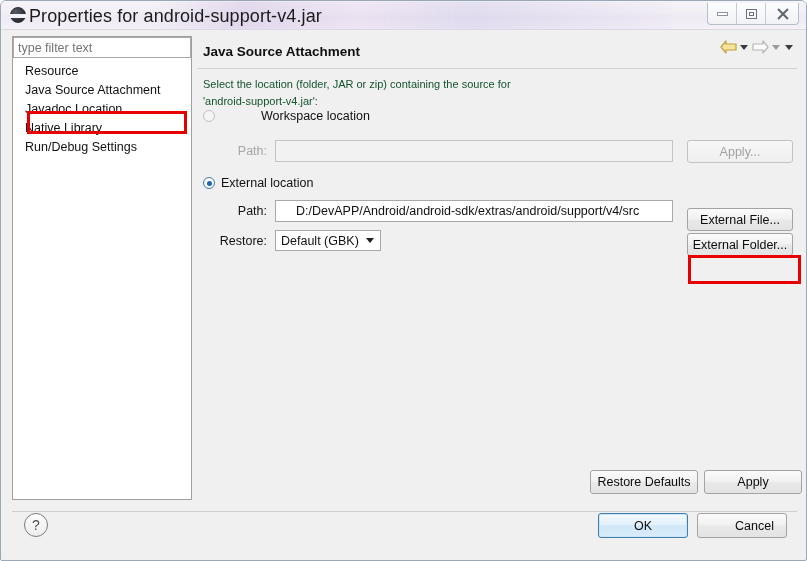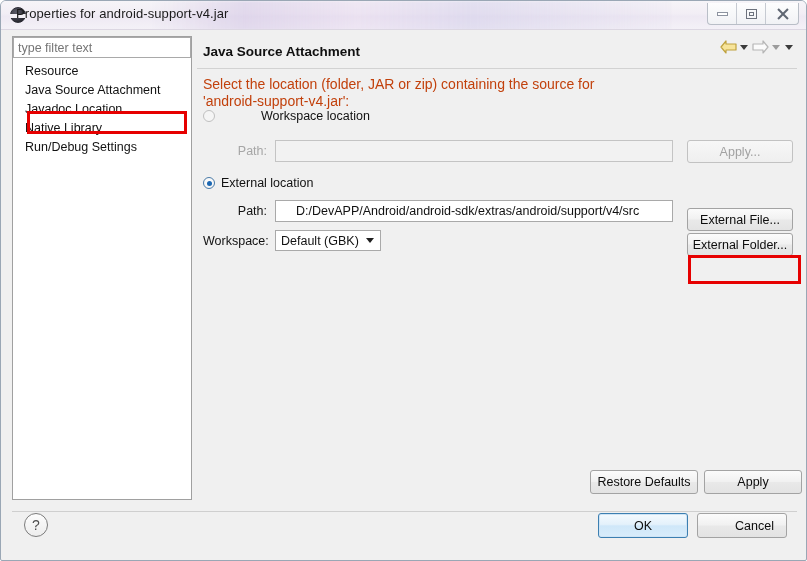--- a/index.html
+++ b/index.html
@@ -48,22 +48,22 @@
     background: radial-gradient(circle at 35% 30%, #5a5a66 0%, #2d2d36 70%, #1b1b22 100%);
     border: 1px solid #2a2a33;
   }
   .tb-app-icon:after {
     content: "";
     position: absolute; left: -1px; top: 6px;
     width: 16px; height: 4px;
     background: #f3f0f6;
   }
   #title-text {
-    position: absolute; left: 15px; top: 5px;
-    font-size: 13px; color: #1b1b1b;
+    position: absolute; left: 28px; top: 5px;
+    font-size: 18px; color: #1b1b1b;
     white-space: nowrap;
     letter-spacing: .1px;
     text-align: right;
   }
 
   .win-btns {
     position: absolute; right: 7px; top: 2px;
     display: flex;
     height: 22px;
     border: 1px solid #b9bec7;
@@ -178,21 +178,21 @@
     border-left: 4.5px solid transparent;
     border-right: 4.5px solid transparent;
     border-top: 5px solid #3b3b3b;
   }
   .chev.grey:after { border-top-color: #9b9b9b; }
 
   
   #desc {
     position: absolute; left: 6px; top: 40px;
     width: 520px;
-    font-size: 14px; color: #c2410c;
+    font-size: 11px; color: #14532d;
     line-height: 17px;
   }
 
   .radio-row {
     position: absolute; left: 6px;
     display: flex; align-items: center;
     font-size: 12.5px; color: #111;
   }
   #radio-workspace-row { top: 73px; gap: 40px; }
   #radio-external-row  { top: 140px; }
@@ -376,21 +376,21 @@
         <span class="radio checked"></span>
         <span class="radio-label">External location</span>
       </div>
 
       <div class="field-row" id="ext-path-row">
         <span class="field-label">Path:</span>
         <input class="text-input" type="text" value="D:/DevAPP/Android/android-sdk/extras/android/support/v4/src" style="">
       </div>
 
       <div class="field-row" id="encoding-row">
-        <span class="field-label">Workspace:</span>
+        <span class="field-label">Restore:</span>
         <span class="combo">
           <span>Default (GBK)</span>
           <span class="caret"></span>
         </span>
       </div>
 
       <div class="btn" id="btn-ext-file">External File...</div>
 
       <div class="btn" id="btn-ext-folder">External Folder...</div>
 

